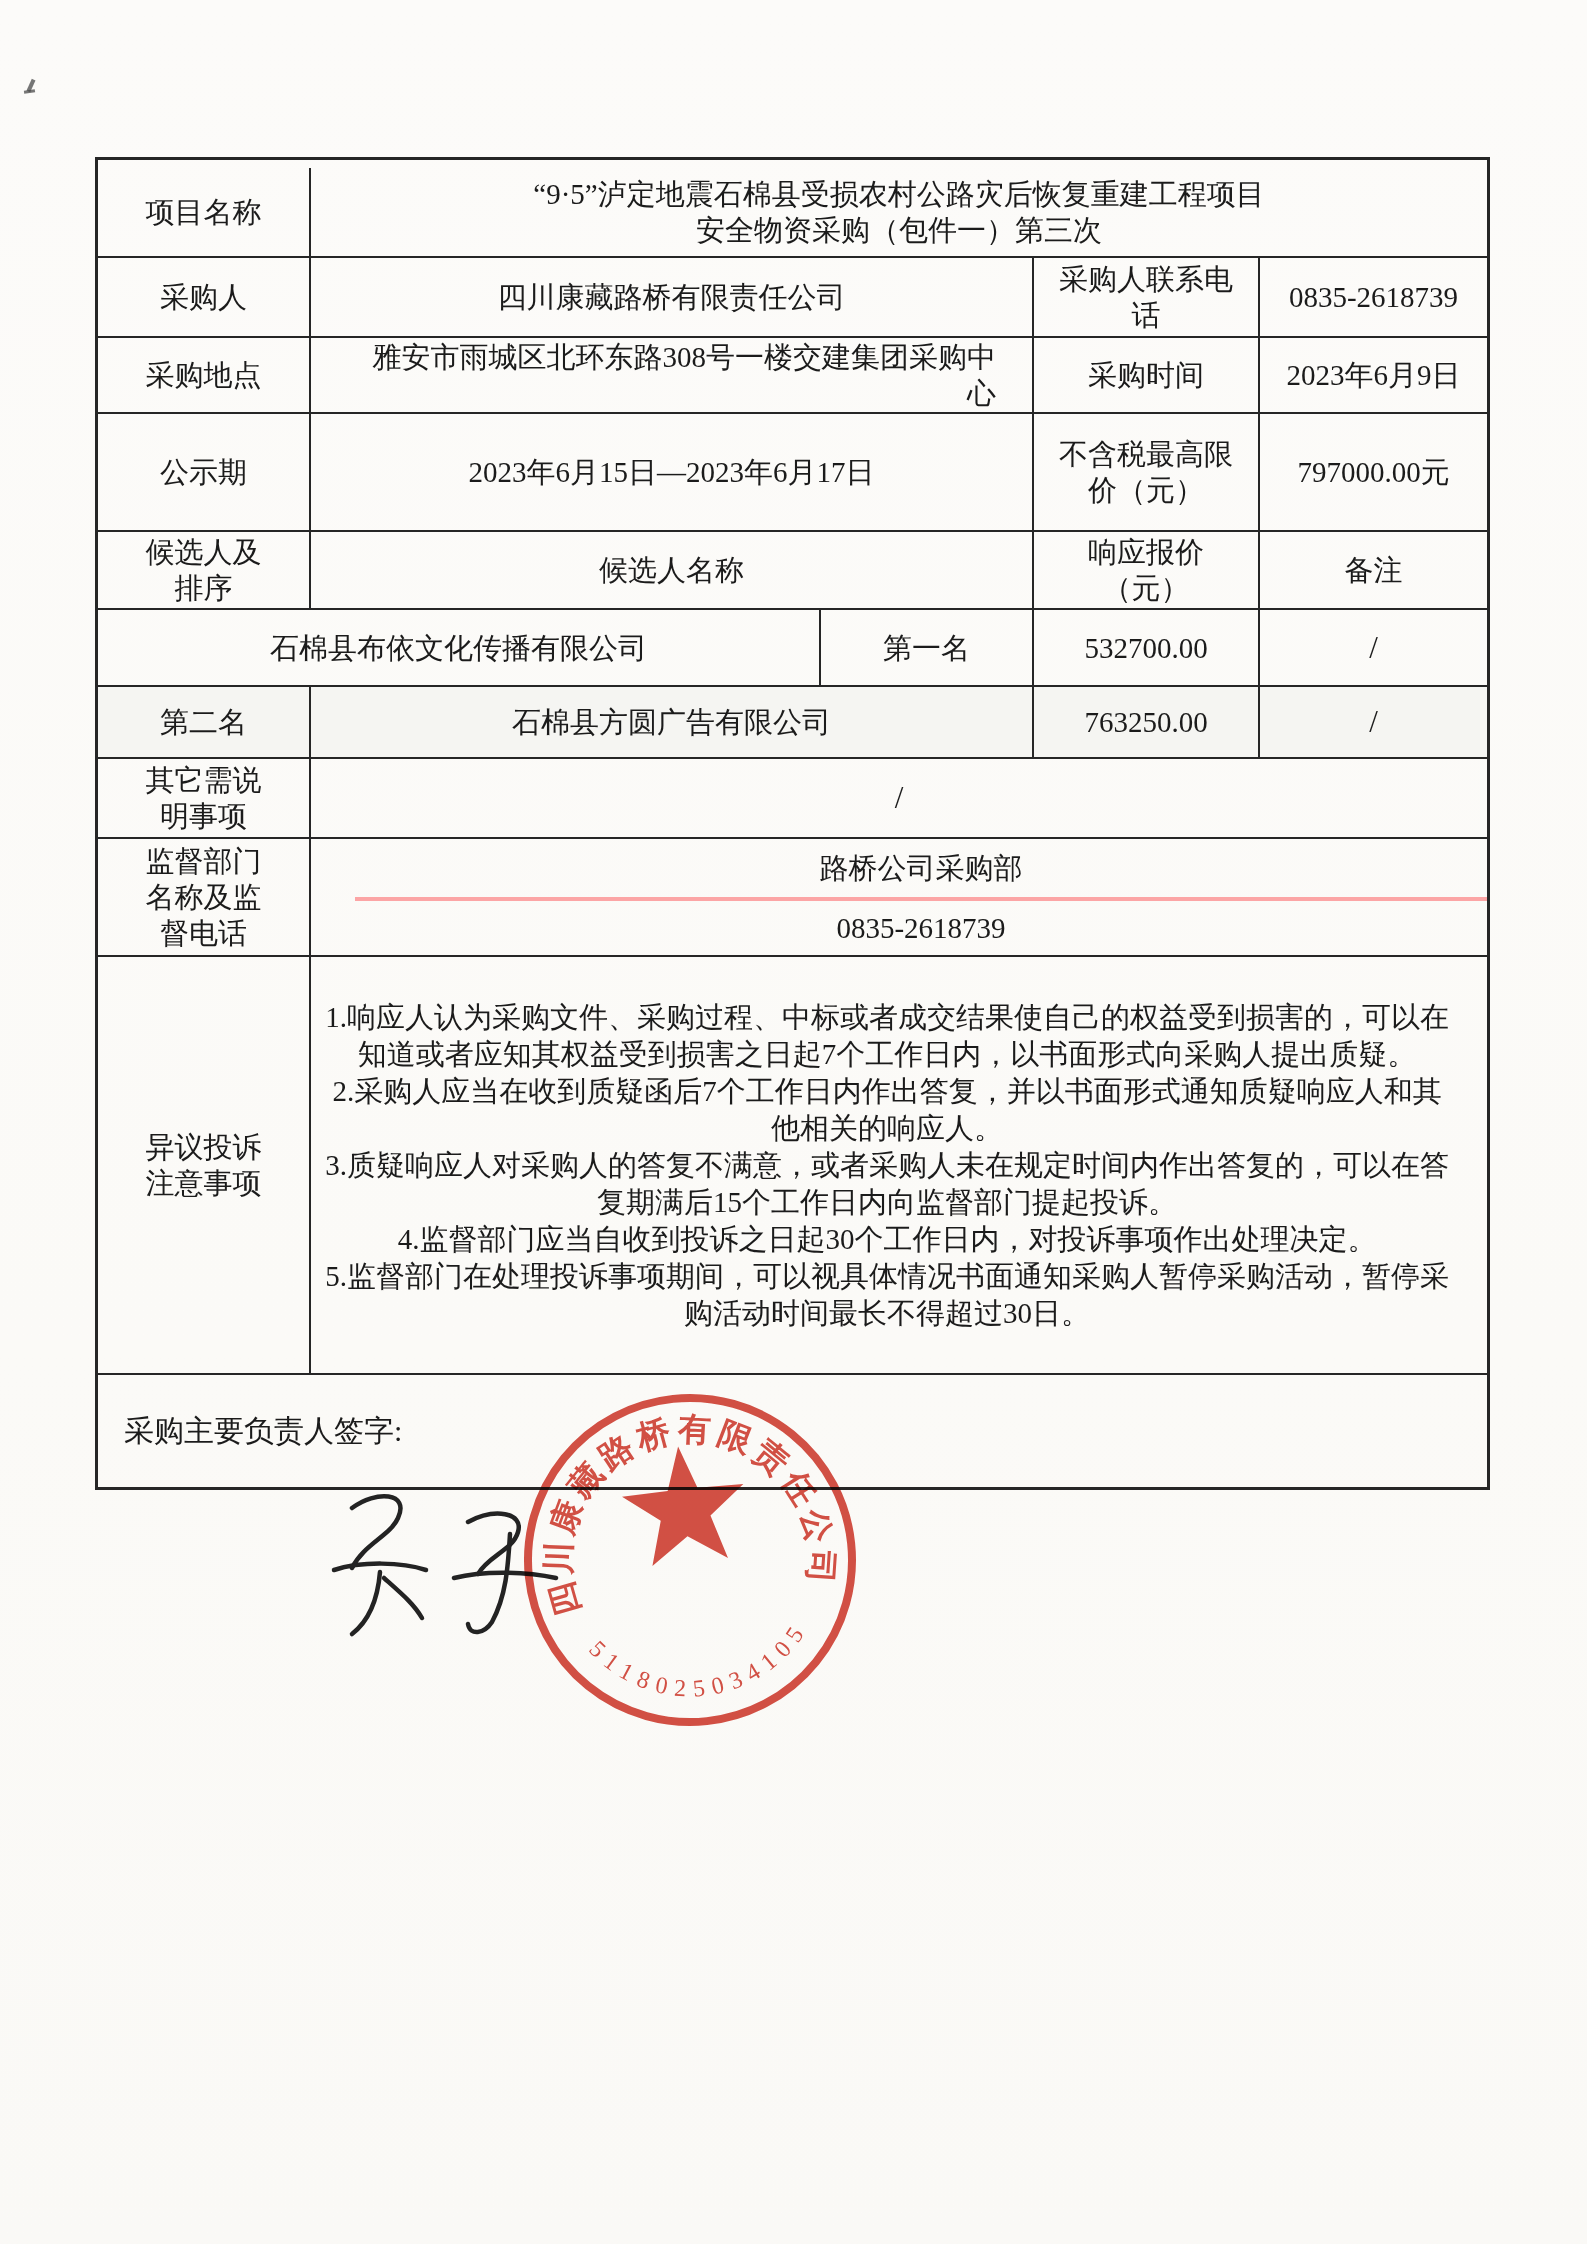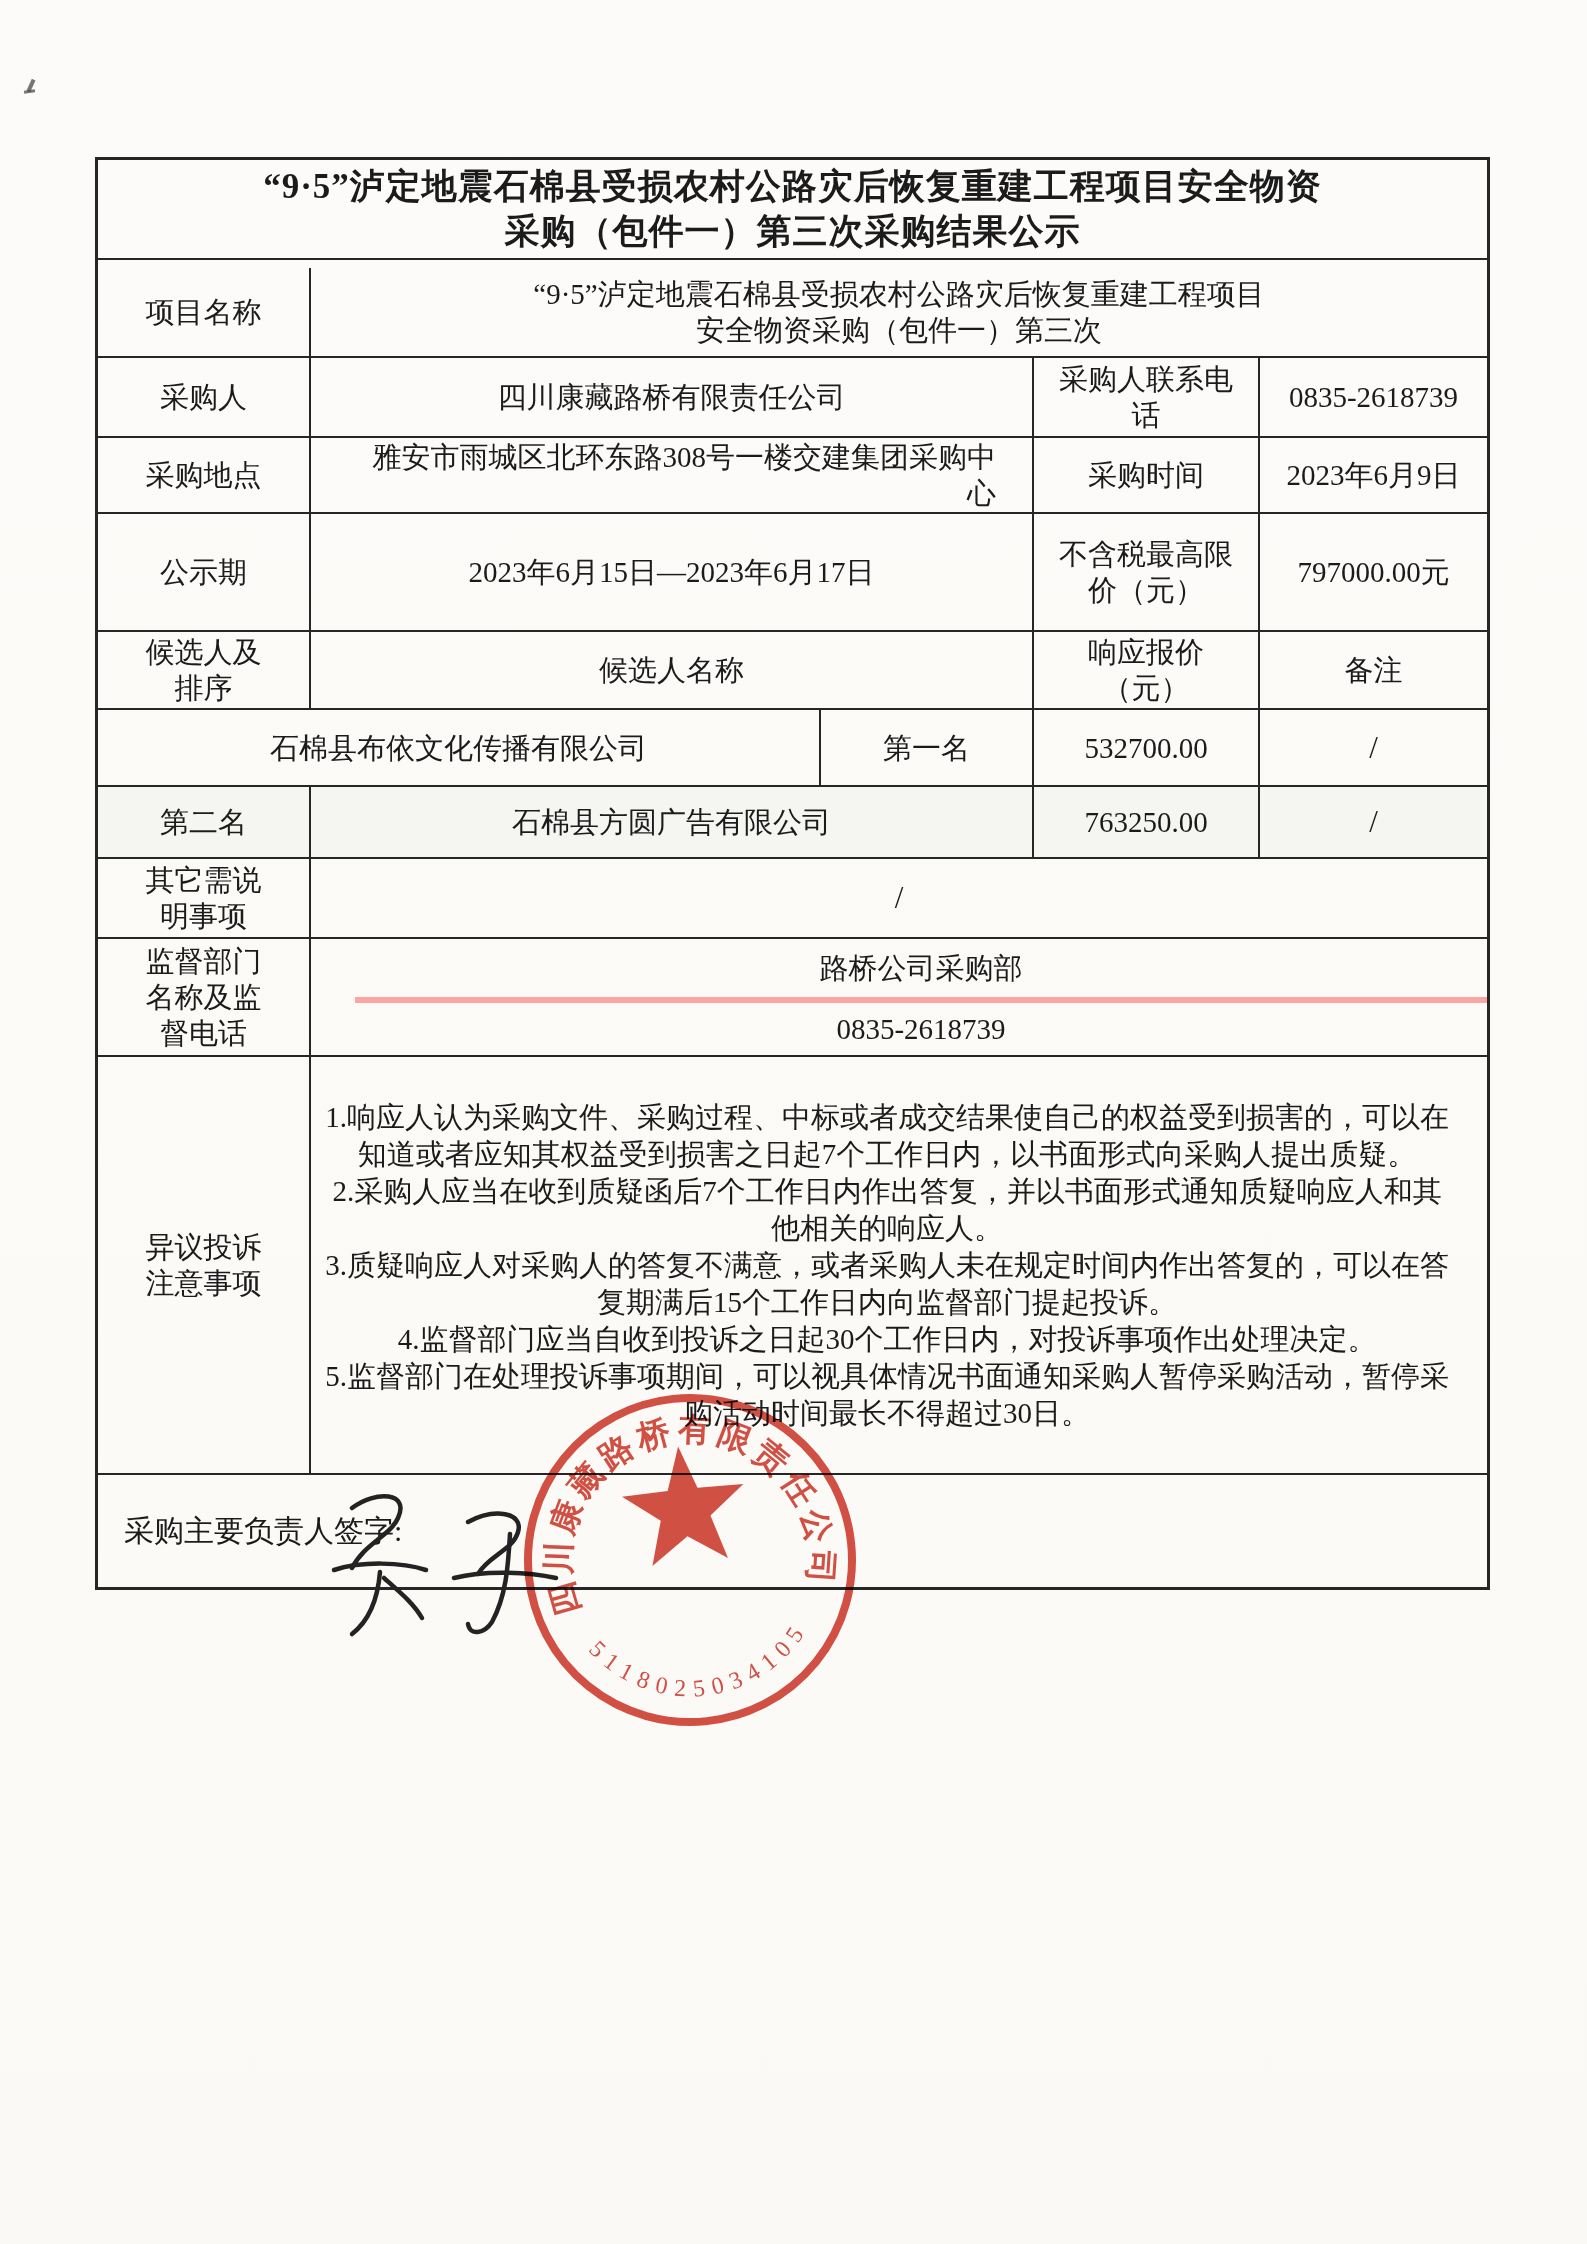--- a/index.html
+++ b/index.html
@@ -57,21 +57,21 @@
 
   .title-cell{
     flex:1;border-right:none;
     font-size:35px;font-weight:bold;line-height:45px;
     letter-spacing:1px;
   }
   .addr{align-items:flex-start;text-align:right;padding:0 36px;}
   .slash{font-size:31px;}
 
   .sup-stack{padding:0;align-items:stretch;justify-content:flex-start;}
-  .sup-a{height:58px;border-bottom:6px solid #fca5a5;display:flex;align-items:center;justify-content:center;}
+  .sup-a{height:58px;border-bottom:4px solid #fca5a5;display:flex;align-items:center;justify-content:center;}
   .sup-b{flex:1;display:flex;align-items:center;justify-content:center;}
 
   .law-cell{align-items:stretch;text-align:center;padding:0 36px 0 12px;}
   .law-cell p{margin:0;font-size:29px;line-height:37px;}
 
   .sig-cell{flex:1;border-right:none;align-items:flex-start;justify-content:center;padding-left:26px;font-size:30px;}
 
   .signature-svg{position:absolute;left:318px;top:1482px;pointer-events:none;}
   .stamp-wrap{
     position:absolute;left:508px;top:1378px;width:364px;height:364px;
@@ -81,26 +81,20 @@
 </style>
 </head>
 <body>
 
 <div class="paper-noise"></div>
 <div class="speck a"></div>
 <div class="speck b"></div>
 
 <div class="table">
 
-  <div class="row r-title">
-    <div class="cell title-cell">
-      <div>“9·5”泸定地震石棉县受损农村公路灾后恢复重建工程项目安全物资</div>
-      <div>采购（包件一）第三次采购结果公示</div>
-    </div>
-  </div>
 
   <div class="row r-project">
     <div class="cell c1">项目名称</div>
     <div class="cell rest">
       <div>“9·5”泸定地震石棉县受损农村公路灾后恢复重建工程项目</div>
       <div>安全物资采购（包件一）第三次</div>
     </div>
   </div>
 
   <div class="row r-purchaser">

